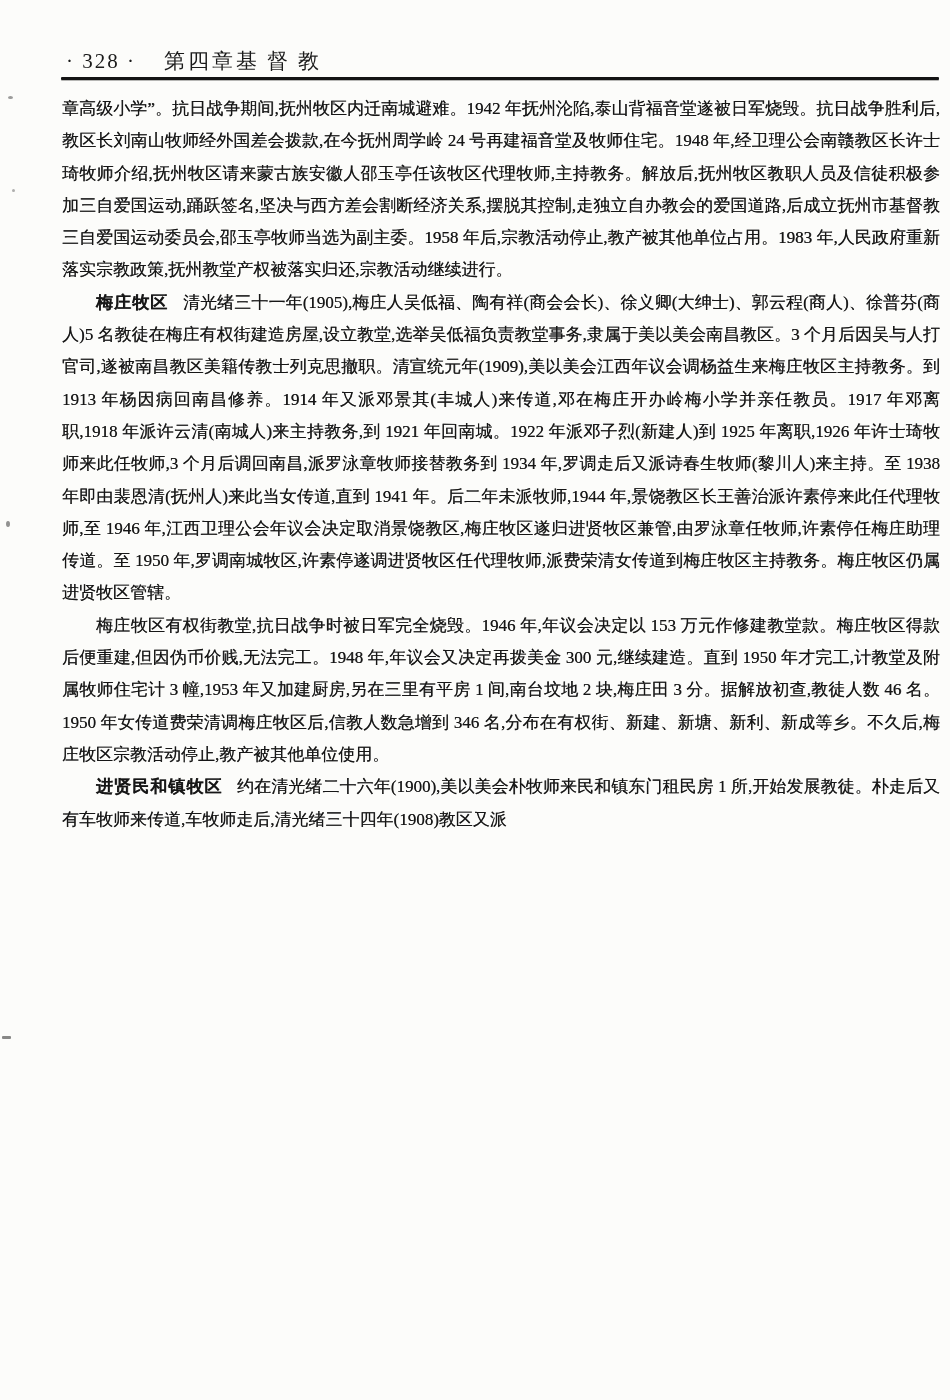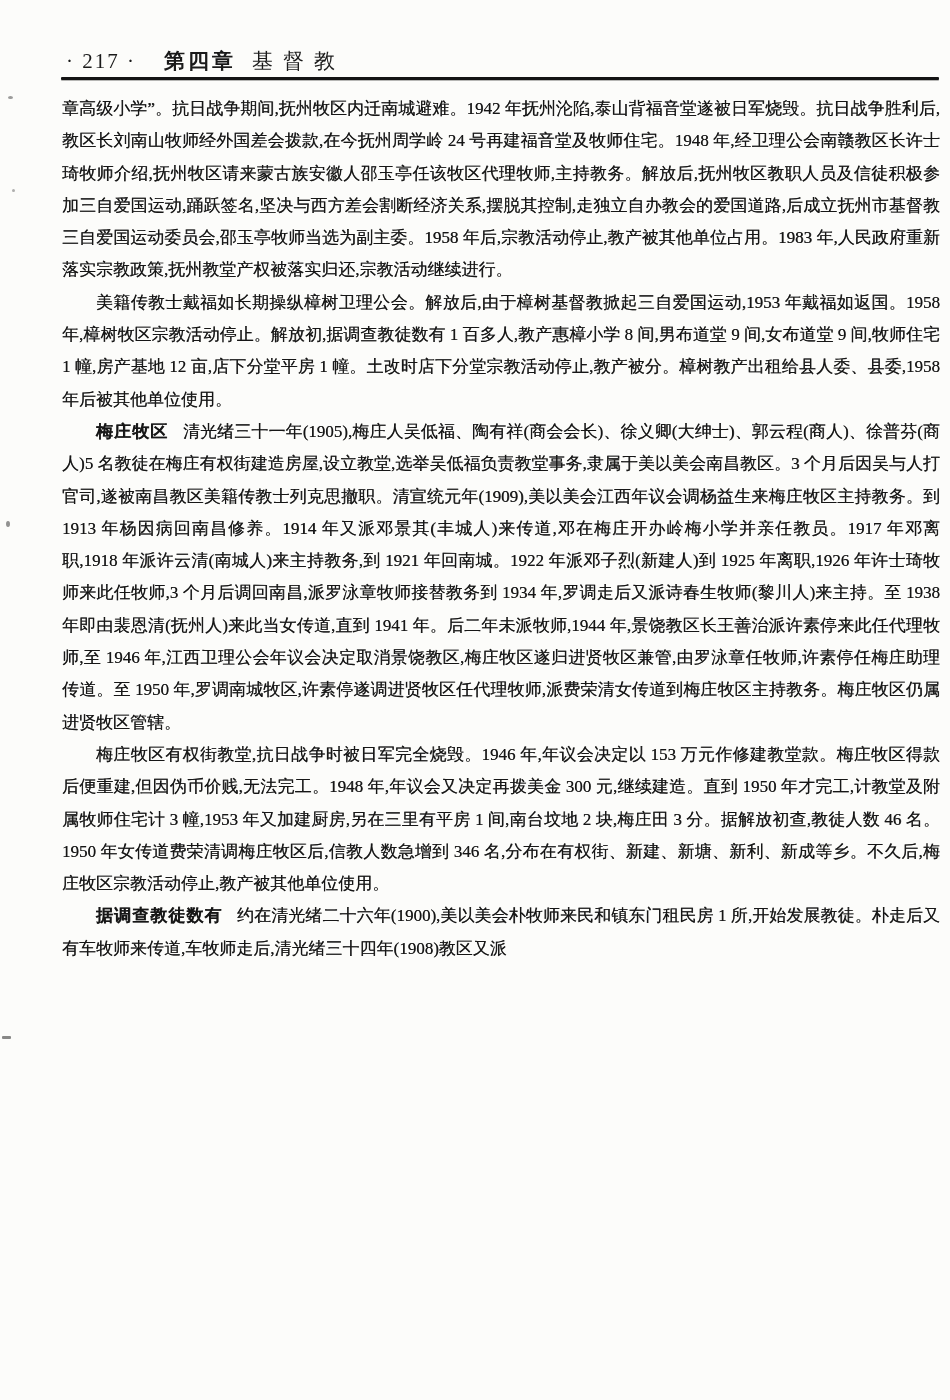--- a/index.html
+++ b/index.html
@@ -17,21 +17,21 @@
   
   .pheader {
     position: absolute; top: 48px; left: 66px;
     font-size: 21px; line-height: 26px; white-space: nowrap;
     color: #1a1a1a;
   }
   .pnum {
     display: inline-block; margin-right: 28px; letter-spacing: 2px;
   }
   .chap {
-    display: inline-block; font-weight: bold; letter-spacing: 3px; margin-right: 16px;
+    display: inline-block; font-weight: normal; letter-spacing: 3px; margin-right: 0;
   }
   .ctitle {
     display: inline-block; font-weight: normal; letter-spacing: 10px;
   }
   .rule {
     position: absolute; left: 61px; top: 77px; width: 878px; height: 3px;
     background: #141414;
     box-shadow: 0 1px 0 rgba(0,0,0,.28);
     border-radius: 1px;
   }
@@ -52,37 +52,36 @@
   .speck.s3 { left: 6px;  top: 521px; width: 4px; height: 6px; opacity:.55; }
   .speck.s4 { left: 2px;  top: 1036px; width: 9px; height: 3px; border-radius:1px; opacity:.6; }
   .speck.s5 { left: 12px; top: 189px; width: 3px; height: 3px; opacity:.4; }
 </style>
 </head>
 <body>
 
 <div class="page">
 
   <header class="pheader">
-    <span class="pnum">· 217 ·</span><span class="chap">第四章</span><span class="ctitle">基督教</span>
+    <span class="pnum">· 328 ·</span><span class="chap">第四章</span><span class="ctitle">基督教</span>
   </header>
 
   <div class="rule"></div>
 
   <main class="content">
 
     <p><span>章高级小学”。抗日战争期间,抚州牧区内迁南城避难。1942 年抚州沦陷,泰山背福音堂遂被日军烧毁。抗日战争胜利后,教区长刘南山牧师经外国差会拨款,在今抚州周学岭 24 号再建福音堂及牧师住宅。1948 年,经卫理公会南赣教区长许士琦牧师介绍,抚州牧区请来蒙古族安徽人邵玉亭任该牧区代理牧师,主持教务。解放后,抚州牧区教职人员及信徒积极参加三自爱国运动,踊跃签名,坚决与西方差会割断经济关系,摆脱其控制,走独立自办教会的爱国道路,后成立抚州市基督教三自爱国运动委员会,邵玉亭牧师当选为副主委。1958 年后,宗教活动停止,教产被其他单位占用。1983 年,人民政府重新落实宗教政策,抚州教堂产权被落实归还,宗教活动继续进行。</span></p>
 
 
-    <p class="ind"><span>美籍传教士戴福如长期操纵樟树卫理公会。解放后,由于樟树基督教掀起三自爱国运动,1953 年戴福如返国。1958 年,樟树牧区宗教活动停止。解放初,据调查教徒数有 1 百多人,教产惠樟小学 8 间,男布道堂 9 间,女布道堂 9 间,牧师住宅 1 幢,房产基地 12 亩,店下分堂平房 1 幢。土改时店下分堂宗教活动停止,教产被分。樟树教产出租给县人委、县委,1958 年后被其他单位使用。</span></p>
 
     <p class="ind"><b class="ph">梅庄牧区</b><span>清光绪三十一年(1905),梅庄人吴低福、陶有祥(商会会长)、徐义卿(大绅士)、郭云程(商人)、徐普芬(商人)5 名教徒在梅庄有权街建造房屋,设立教堂,选举吴低福负责教堂事务,隶属于美以美会南昌教区。3 个月后因吴与人打官司,遂被南昌教区美籍传教士列克思撤职。清宣统元年(1909),美以美会江西年议会调杨益生来梅庄牧区主持教务。到 1913 年杨因病回南昌修养。1914 年又派邓景其(丰城人)来传道,邓在梅庄开办岭梅小学并亲任教员。1917 年邓离职,1918 年派许云清(南城人)来主持教务,到 1921 年回南城。1922 年派邓子烈(新建人)到 1925 年离职,1926 年许士琦牧师来此任牧师,3 个月后调回南昌,派罗泳章牧师接替教务到 1934 年,罗调走后又派诗春生牧师(黎川人)来主持。至 1938 年即由裴恩清(抚州人)来此当女传道,直到 1941 年。后二年未派牧师,1944 年,景饶教区长王善治派许素停来此任代理牧师,至 1946 年,江西卫理公会年议会决定取消景饶教区,梅庄牧区遂归进贤牧区兼管,由罗泳章任牧师,许素停任梅庄助理传道。至 1950 年,罗调南城牧区,许素停遂调进贤牧区任代理牧师,派费荣清女传道到梅庄牧区主持教务。梅庄牧区仍属进贤牧区管辖。</span></p>
 
     <p class="ind"><span>梅庄牧区有权街教堂,抗日战争时被日军完全烧毁。1946 年,年议会决定以 153 万元作修建教堂款。梅庄牧区得款后便重建,但因伪币价贱,无法完工。1948 年,年议会又决定再拨美金 300 元,继续建造。直到 1950 年才完工,计教堂及附属牧师住宅计 3 幢,1953 年又加建厨房,另在三里有平房 1 间,南台坟地 2 块,梅庄田 3 分。据解放初查,教徒人数 46 名。1950 年女传道费荣清调梅庄牧区后,信教人数急增到 346 名,分布在有权街、新建、新塘、新利、新成等乡。不久后,梅庄牧区宗教活动停止,教产被其他单位使用。</span></p>
 
-    <p class="ind"><b class="ph">据调查教徒数有</b><span>约在清光绪二十六年(1900),美以美会朴牧师来民和镇东门租民房 1 所,开始发展教徒。朴走后又有车牧师来传道,车牧师走后,清光绪三十四年(1908)教区又派</span></p>
+    <p class="ind"><b class="ph">进贤民和镇牧区</b><span>约在清光绪二十六年(1900),美以美会朴牧师来民和镇东门租民房 1 所,开始发展教徒。朴走后又有车牧师来传道,车牧师走后,清光绪三十四年(1908)教区又派</span></p>
 
   </main>
 
   <div class="speck s1"></div>
   <div class="speck s2"></div>
   <div class="speck s3"></div>
   <div class="speck s4"></div>
   <div class="speck s5"></div>
 
 </div>

